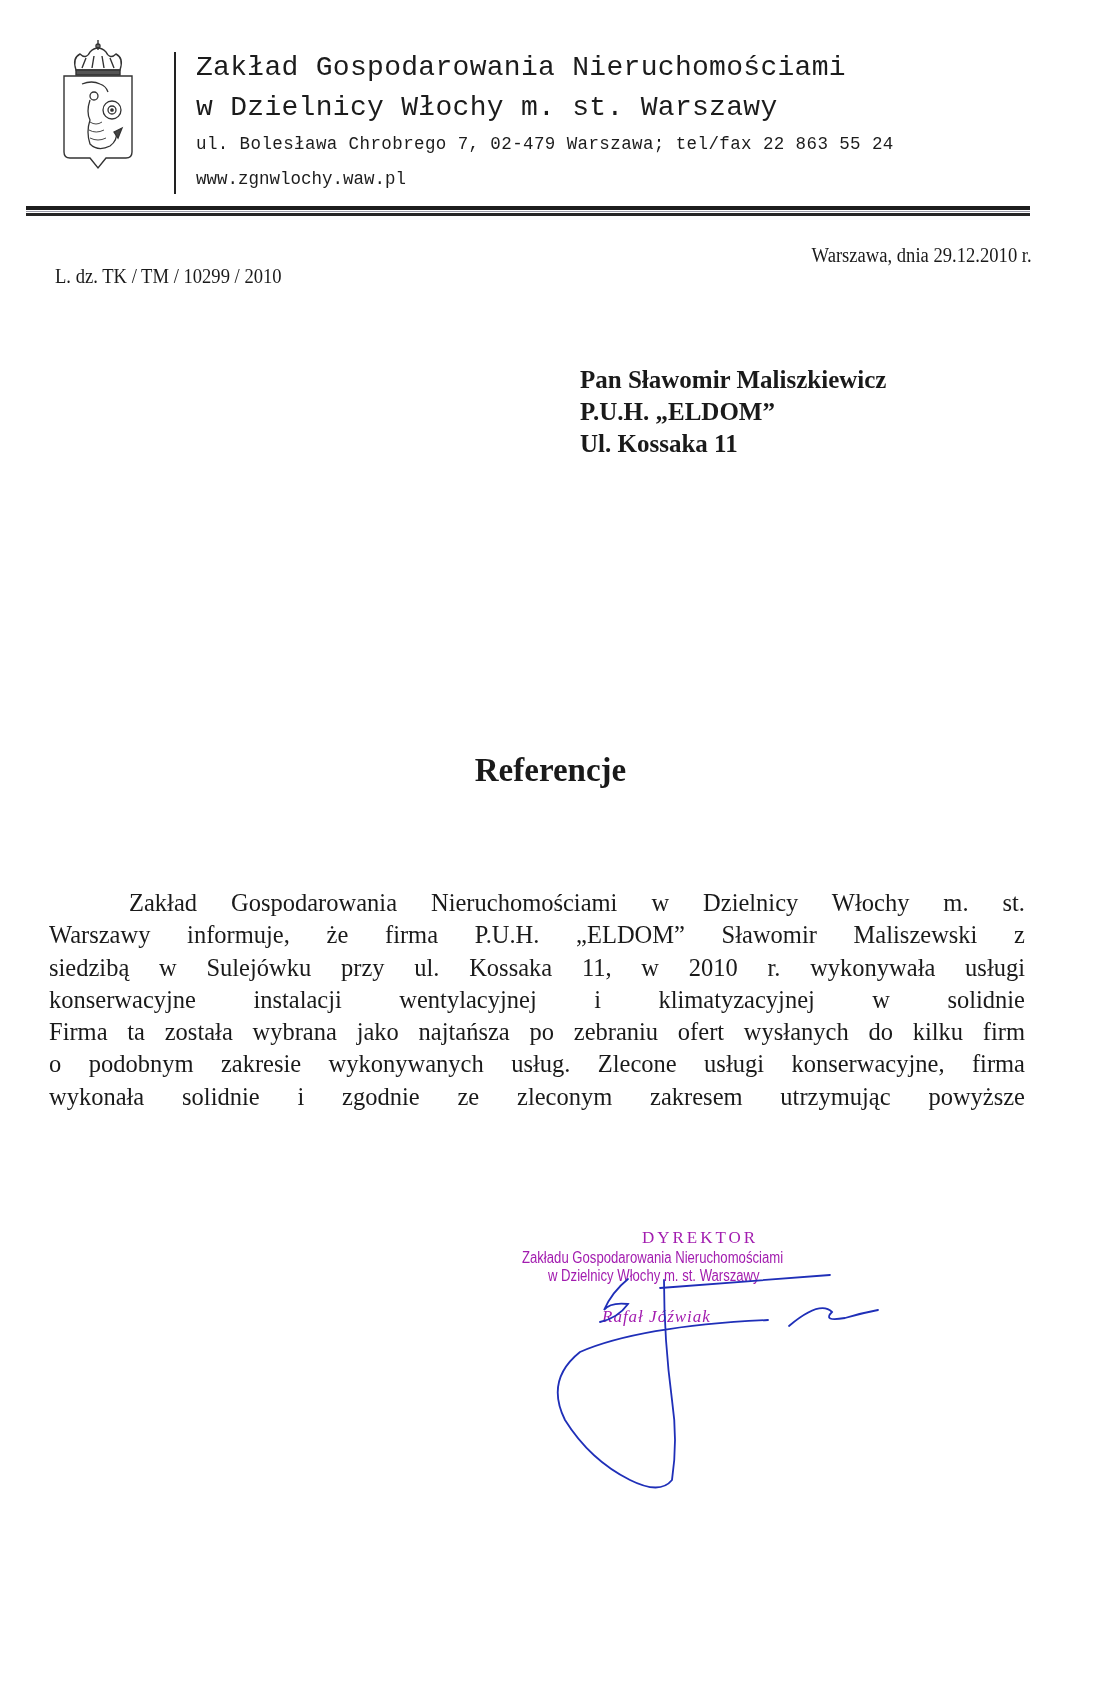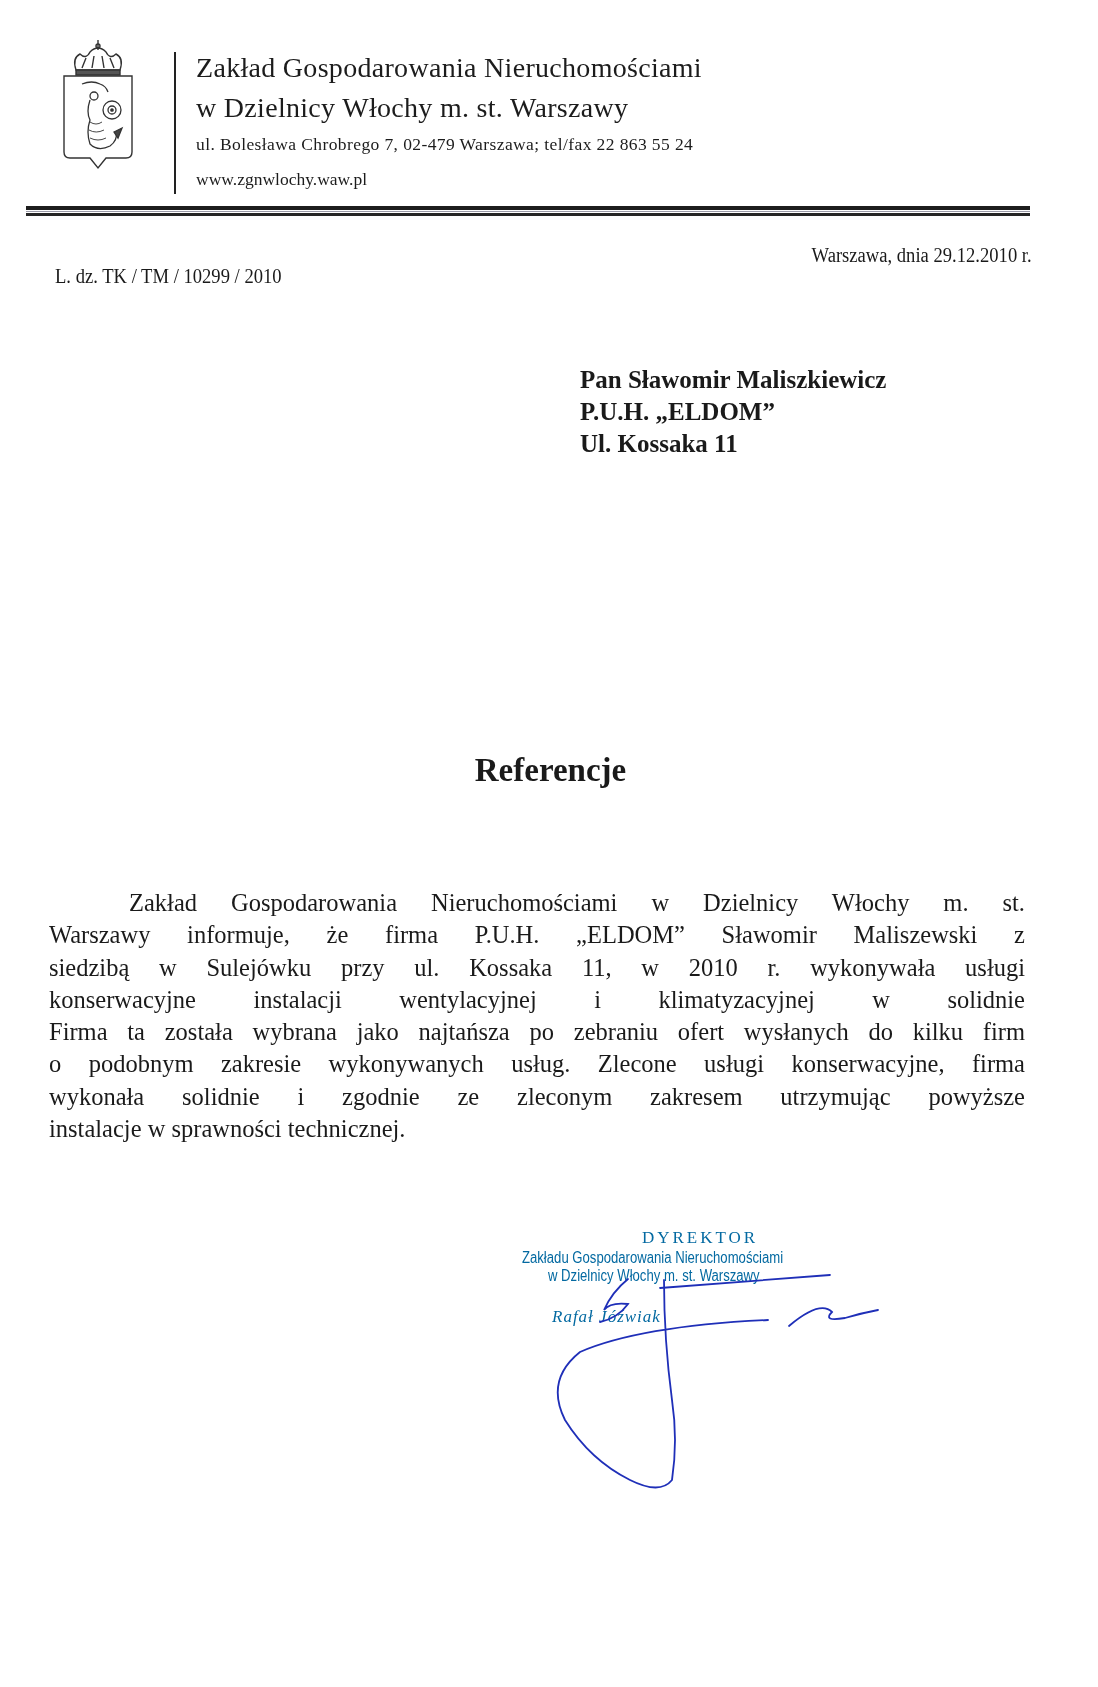--- a/index.html
+++ b/index.html
@@ -3,21 +3,21 @@
 <meta charset="utf-8">
 <style>
   html, body { margin: 0; padding: 0; background: #ffffff; }
   body { width: 1098px; height: 1687px; position: relative; overflow: hidden;
          font-family: "Liberation Serif", serif; color: #1a1a1a; }
   .abs { position: absolute; }
 
   
   #logo { left: 56px; top: 40px; width: 84px; height: 134px; }
   #vbar { left: 174px; top: 52px; width: 2px; height: 142px; background: #222; }
-  .lh { font-family: Liberation Serif, serif; color: #1c1c1c; white-space: nowrap; left: 196px; }
+  .lh { font-family: Liberation Mono, monospace; color: #1c1c1c; white-space: nowrap; left: 196px; }
   #lh-title1 { top: 52px; font-size: 28px; letter-spacing: 0.3px; }
   #lh-title2 { top: 92px; font-size: 28px; letter-spacing: 0.3px; }
   #lh-addr   { top: 134px; font-size: 17.5px; letter-spacing: 0.4px; }
   #lh-url    { top: 169px; font-size: 17.5px; }
 
   #rule { left: 26px; top: 206px; width: 1004px; height: 11px; }
   #rule .r1 { position: absolute; left: 0; right: 0; top: 0; height: 4px; background: #1d1d1d; }
   #rule .r2 { position: absolute; left: 0; right: 0; top: 5px; height: 1px; background: #9a9aa8; }
   #rule .r3 { position: absolute; left: 0; right: 0; top: 7px; height: 3px; background: #262626; }
 
@@ -31,25 +31,25 @@
   #heading { left: 0; width: 1098px; text-align: center; top: 752px; font-size: 33px; font-weight: bold; }
   #heading span { margin-left: 3px; }
 
   
   #body { left: 49px; top: 887px; width: 976px; font-size: 24.5px; line-height: 32.3px; text-align: justify; }
   #body p { margin: 0; }
   #body .line { display: block; text-align: justify; text-align-last: justify; white-space: nowrap; }
   #body .line.last { text-align-last: left; }
 
   
-  #stamp { left: 520px; top: 1228px; width: 400px; color: #0369a1; font-family: "Liberation Sans", sans-serif; }
+  #stamp { left: 520px; top: 1228px; width: 400px; color: #a21caf; font-family: "Liberation Sans", sans-serif; }
   #stamp-title { text-align: center; font-family: "Liberation Serif", serif; font-size: 17px; letter-spacing: 3px; margin-left: -40px; }
   #stamp-l1 { font-size: 16px; transform: scaleX(0.82); transform-origin: left; white-space: nowrap; margin-left: 2px; margin-top: 1px; }
   #stamp-l2 { font-size: 16px; transform: scaleX(0.82); transform-origin: left; white-space: nowrap; margin-left: 28px; margin-top: 0px; }
-  #stamp-name { font-family: "Liberation Serif", serif; font-style: italic; font-size: 17px; margin-left: 32px; margin-top: 22px; letter-spacing: 1px; }
+  #stamp-name { font-family: "Liberation Serif", serif; font-style: italic; font-size: 17px; margin-left: 82px; margin-top: 22px; letter-spacing: 1px; }
 
   #signature { left: 0; top: 0; width: 1098px; height: 1687px; pointer-events: none; }
 </style>
 </head>
 <body>
 
 <div id="letterhead">
   <svg id="logo" class="abs" viewBox="0 0 84 134">
 
     <g fill="none" stroke="#333" stroke-width="1.4">
@@ -100,21 +100,20 @@
   <p>
     <span class="line" style="padding-left:80px">Zakład Gospodarowania Nieruchomościami w  Dzielnicy Włochy m. st.</span>
     <span class="line">Warszawy  informuje, że  firma P.U.H. „ELDOM”  Sławomir Maliszewski  z</span>
     <span class="line">siedzibą w Sulejówku przy ul. Kossaka 11, w 2010 r. wykonywała  usługi</span>
     <span class="line">konserwacyjne  instalacji  wentylacyjnej  i  klimatyzacyjnej  w  solidnie</span>
   </p>
   <p>
     <span class="line">Firma ta została wybrana  jako najtańsza po zebraniu ofert wysłanych do kilku firm</span>
     <span class="line">o podobnym zakresie wykonywanych usług. Zlecone usługi konserwacyjne, firma</span>
     <span class="line">wykonała solidnie i zgodnie ze zleconym zakresem utrzymując powyższe</span>
-    <span class="line last">instalacje w sprawności technicznej.</span>
   </p>
 </div>
 
 <div id="stamp" class="abs">
   <div id="stamp-title">DYREKTOR</div>
   <div id="stamp-l1">Zakładu Gospodarowania Nieruchomościami</div>
   <div id="stamp-l2">w Dzielnicy Włochy m. st. Warszawy</div>
   <div id="stamp-name">Rafał Jóźwiak</div>
 </div>
 

